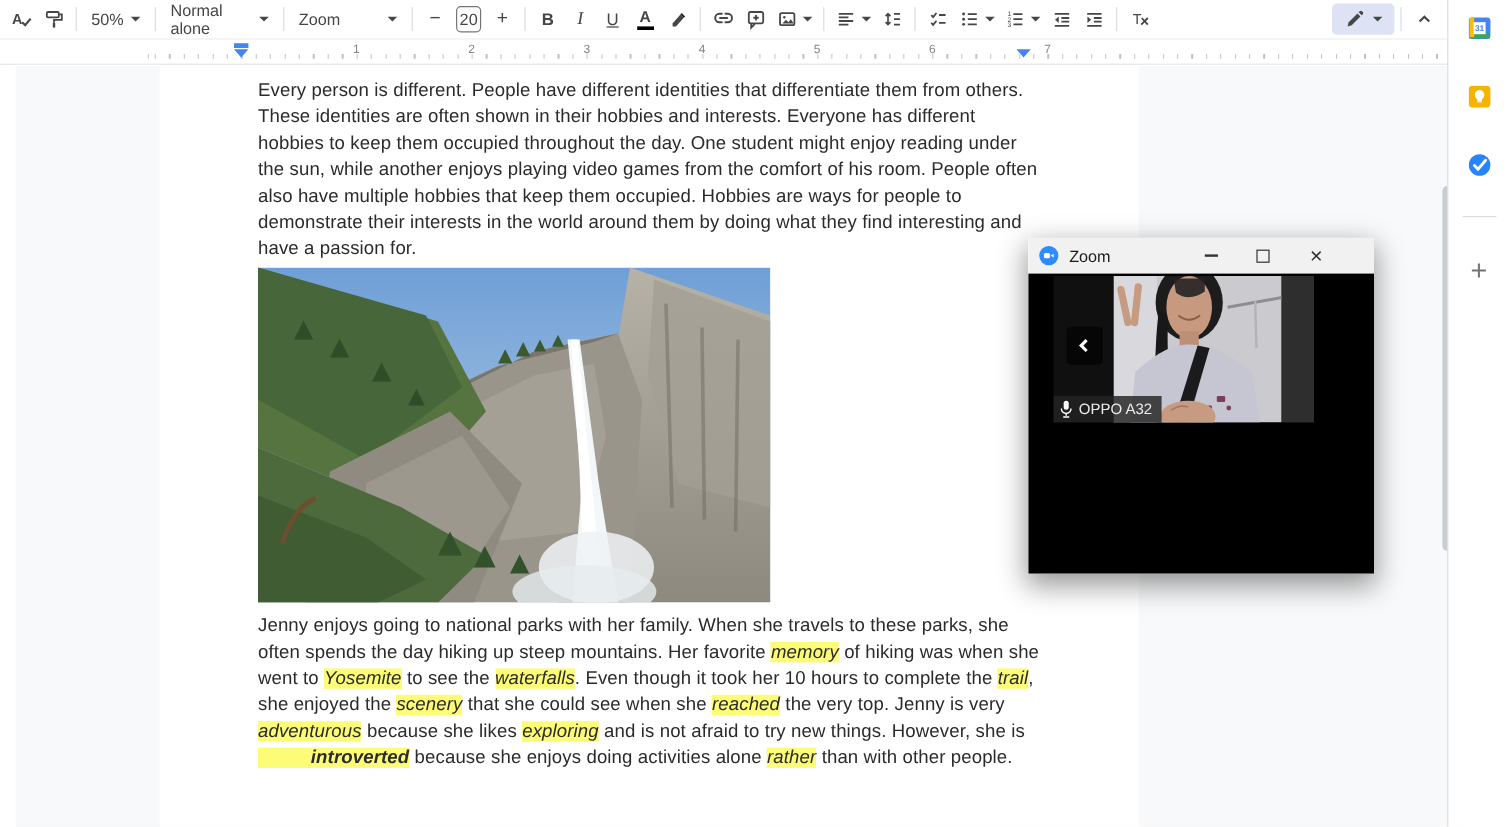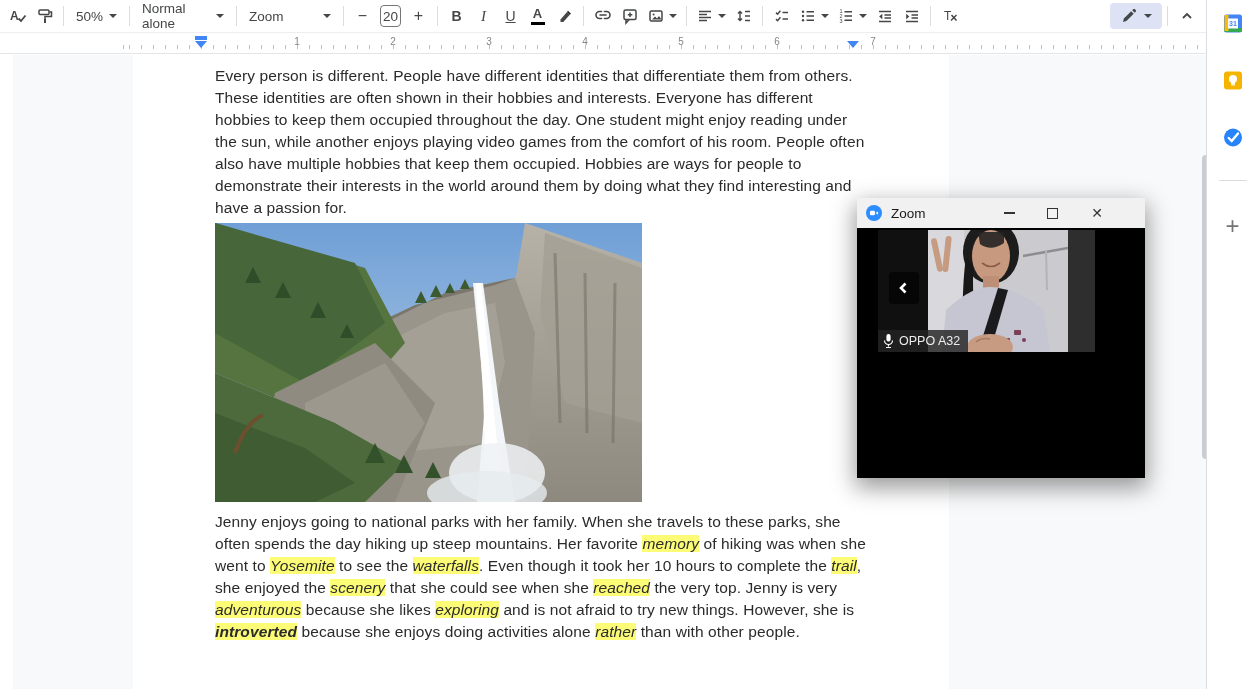--- a/index.html
+++ b/index.html
@@ -42,21 +42,21 @@
   .ind-rect { position:absolute; top:3px; width:12px; height:4px; background:#4285f4; }
   .ind-tri { position:absolute; top:8px; width:0; height:0;
     border-left:6px solid transparent; border-right:6px solid transparent; border-top:7px solid #4285f4; }
 
   
   .main { position:absolute; top:55px; left:13px; width:1206px; bottom:0; background:#f8f9fa; }
   .page { position:absolute; left:120px; top:0; width:816px; height:100%; background:#fff; }
   .content { padding:10px 83px 0 82px; }
   .para { font-size:15.5px; line-height:22px; color:#2b2b2b; letter-spacing:0.1px; }
   .para .hl { background:#fcfc77;font-style:italic; }
-  .para strong { font-weight:700; }
+  .para strong { font-weight:700;padding-left:44px; }
   .doc-image { width:427px; height:279px; margin-top:4px; }
   .doc-image svg { display:block; }
   .p2 { margin-top:9px; }
   .scroll-thumb { position:absolute; right:9px; top:100px; width:8px; height:304px;
     background:#c9ccd0; border-radius:4px; }
 
   
   .zoom-win { position:absolute; left:857px; top:198px; width:288px; height:280px;
     box-shadow:0 8px 22px 2px rgba(0,0,0,0.40); z-index:30; }
   .zoom-title { height:30px; background:#f1f1f1; display:flex; align-items:center; position:relative; }

